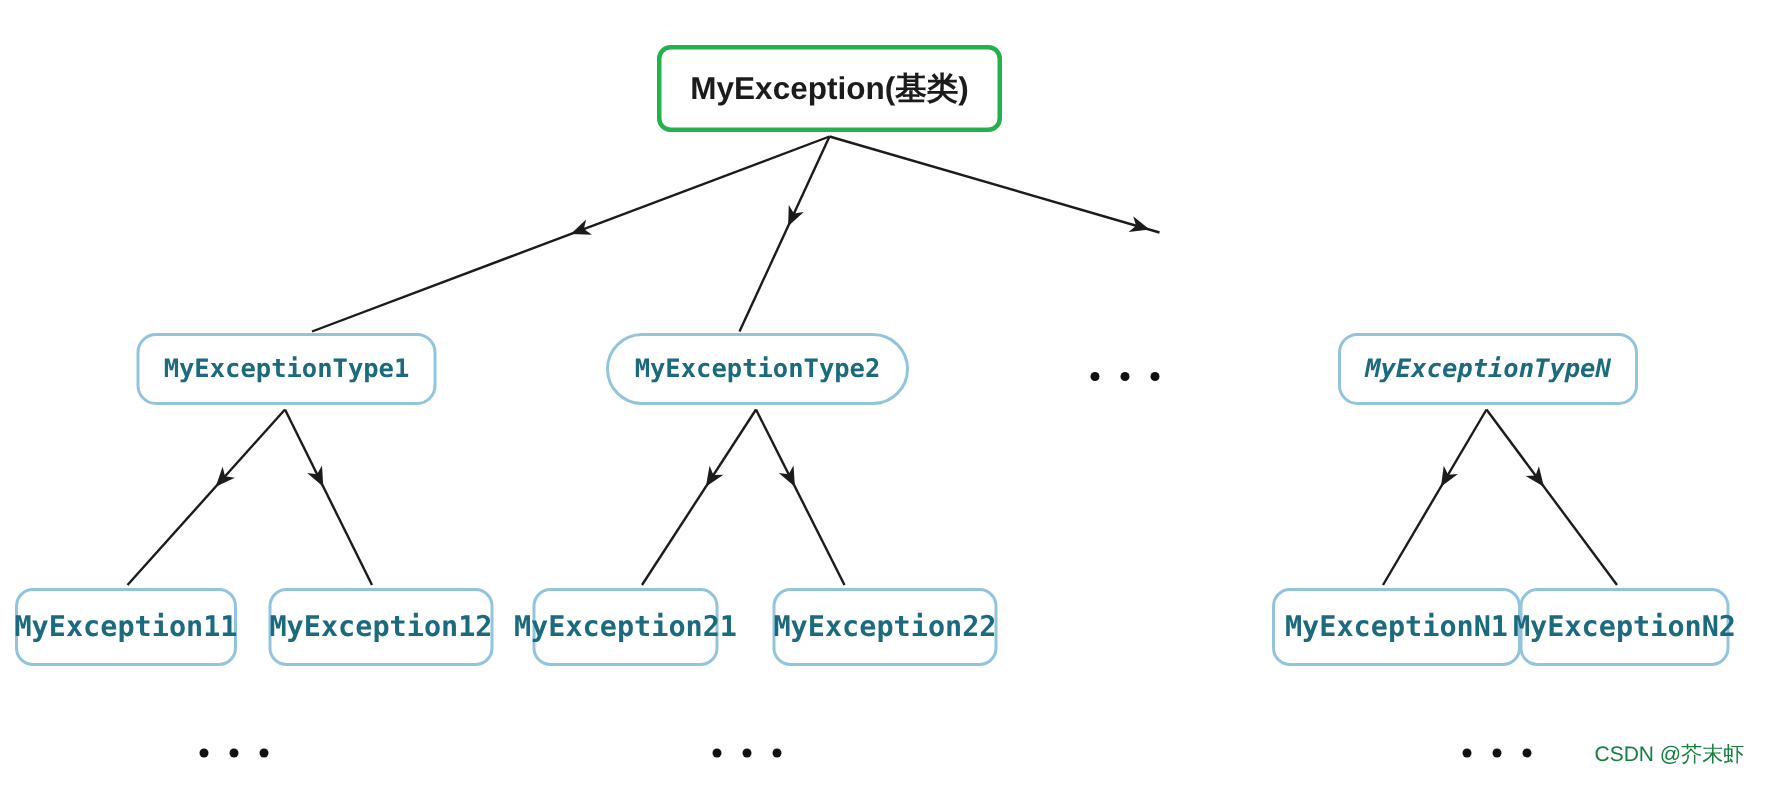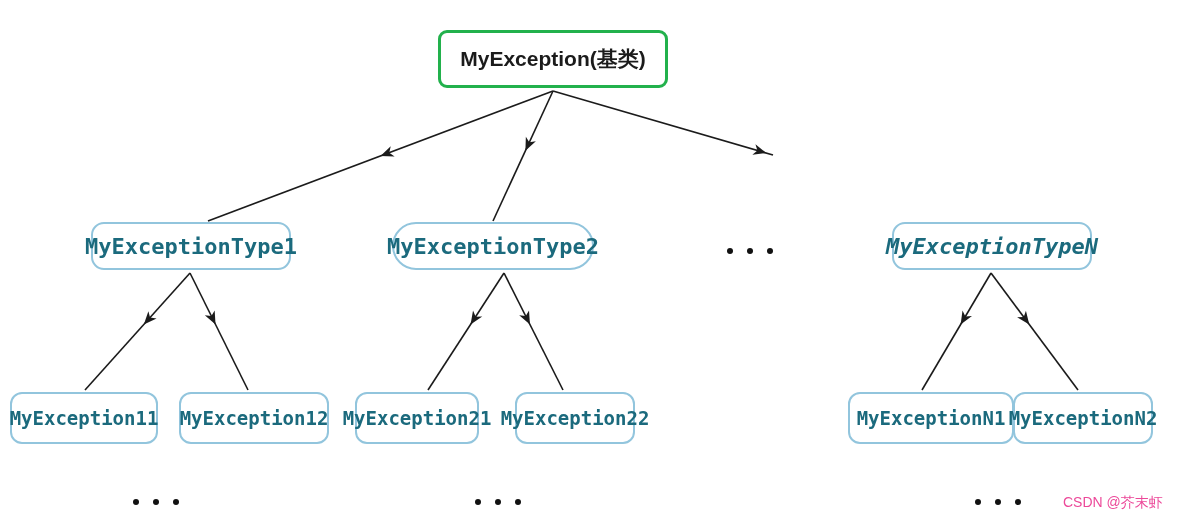--- a/index.html
+++ b/index.html
@@ -40,21 +40,21 @@
     font-family: "Liberation Sans", sans-serif;
     font-weight: bold;
     font-size: 21px;
   }
   .node-mid, .node-leaf {
     border: 2px solid #92c5dd;
     border-radius: 13px;
     color: #1b6a7d;
     font-family: "DejaVu Sans Mono", monospace;
     font-weight: bold;
-    font-size: 22px;
+    font-size: 17px;
     letter-spacing: 0px;
   }
   .node-leaf {
     font-size: 19px;
     border-radius: 12px;
   }
   .ellipsis {
     position: absolute;
     display: flex;
     align-items: center;
@@ -63,21 +63,21 @@
   }
   .ellipsis .dot {
     width: 6px;
     height: 6px;
     border-radius: 50%;
     background: #111111;
     display: block;
   }
   .watermark {
     position: absolute;
-    color: #ec4899;
+    color: #15803d;
     font-family: "Liberation Sans", sans-serif;
     font-size: 14px;
     white-space: nowrap;
   }
 </style>
 </head>
 <body>
 
 <div id="canvas">
 
@@ -121,38 +121,38 @@
     </svg>
 
   <div class="node node-root" style="left: 438px; top: 30px; width: 230px; height: 58px;">
     <span>MyException(基类)</span>
   </div>
 
   <div id="level2-layer">
       <div class="node node-mid" style="left: 91px; top: 222px; width: 200px; height: 48px;">
         <span>MyExceptionType1</span>
       </div>
-      <div class="node node-mid" style="left: 392px; top: 222px; width: 202px; height: 48px; border-radius: 24px;">
+      <div class="node node-mid" style="left: 404px; top: 222px; width: 202px; height: 48px; border-radius: 24px;">
         <span>MyExceptionType2</span>
       </div>
       <div class="node node-mid" style="left: 892px; top: 222px; width: 200px; height: 48px; font-style: italic;">
         <span>MyExceptionTypeN</span>
       </div>
     </div>
   <div id="level3-layer">
       <div class="node node-leaf" style="left: 10px; top: 392px; width: 148px; height: 52px;">
         <span>MyException11</span>
       </div>
       <div class="node node-leaf" style="left: 179px; top: 392px; width: 150px; height: 52px;">
         <span>MyException12</span>
       </div>
       <div class="node node-leaf" style="left: 355px; top: 392px; width: 124px; height: 52px;">
         <span>MyException21</span>
       </div>
-      <div class="node node-leaf" style="left: 515px; top: 392px; width: 120px; height: 52px;">
+      <div class="node node-leaf" style="left: 515px; top: 392px; width: 150px; height: 52px;">
         <span>MyException22</span>
       </div>
       <div class="node node-leaf" style="left: 848px; top: 392px; width: 166px; height: 52px;">
         <span>MyExceptionN1</span>
       </div>
       <div class="node node-leaf" style="left: 1013px; top: 392px; width: 140px; height: 52px;">
         <span>MyExceptionN2</span>
       </div>
     </div>
   <div id="ellipsis-layer">

